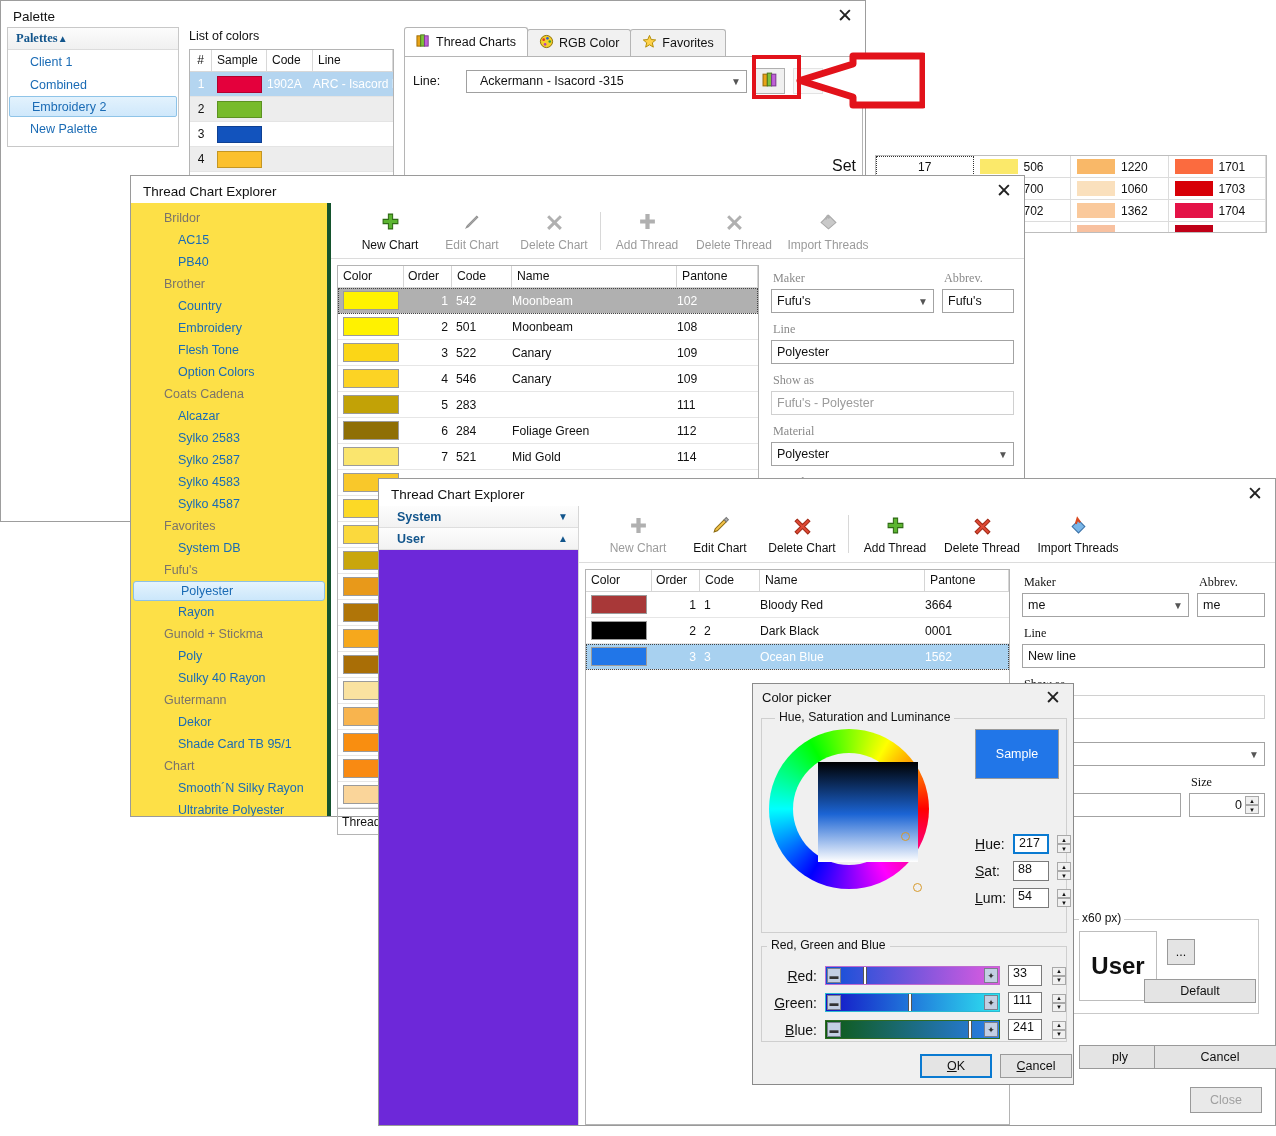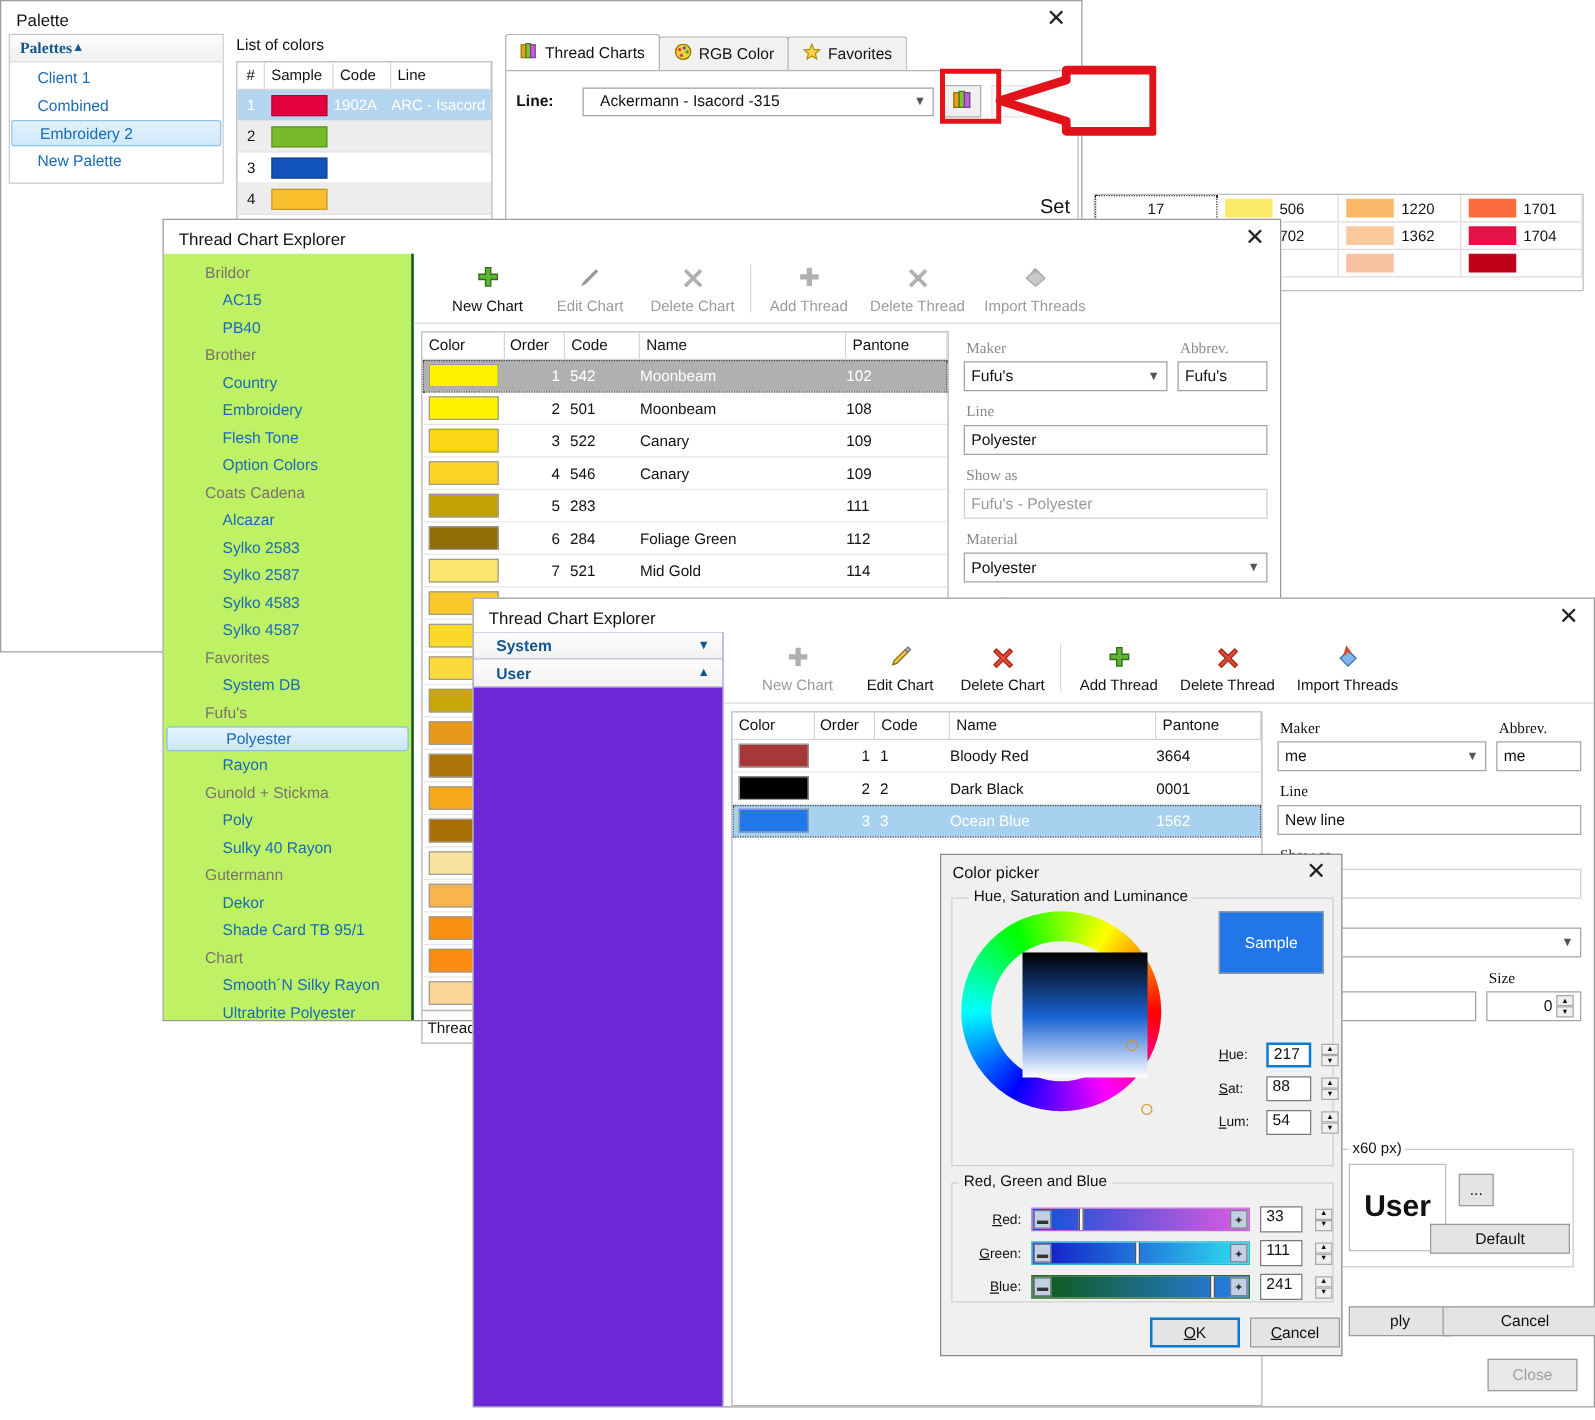--- a/index.html
+++ b/index.html
@@ -67,21 +67,21 @@
     display:flex; align-items:center; gap:5px; height:27px; padding:0 11px;
     border:1px solid #b5b5b5; border-bottom:none; background:#f1f1f1;
     font-size:12.5px; margin-right:-1px; border-radius:3px 3px 0 0;
   }
   .tab.active { background:#fff; height:29px; font-weight:normal; }
   .tab-panel {
     position:absolute; left:0; top:29px; right:0; bottom:0;
     border:1px solid #b5b5b5; background:#fff;
   }
   .line-row { display:flex; align-items:center; padding:11px 0 0 8px; gap:8px; }
-  .line-lbl { font-size:12.5px; width:45px;font-weight:bold; }
+  .line-lbl { font-size:12.5px; width:45px; }
   .combo {
     height:23px; border:1px solid #a0a0a0; background:#fff;
     display:flex; align-items:center; padding:0 5px; font-size:12.5px;
     justify-content:space-between;
   }
   .combo .cv { padding-left:8px; }
   .combo .ca { color:#555; font-size:10px; }
   .tc-btn {
     width:30px; height:26px; border:1px solid #b0b0b0; background:#f0f0f0;
     display:flex; align-items:center; justify-content:center;
@@ -109,21 +109,21 @@
   .gcell.first-sel { border:1px dotted #333; height:22px; }
 
   
   .arrow { position:absolute; left:795px; top:52px; width:130px; height:57px; }
 
   
   #tce1 { left:130px; top:175px; width:895px; height:642px; }
   #tce1 .close-x { right:0; top:0; }
   .tce-split { position:absolute; left:0; top:27px; right:0; bottom:0; display:flex; }
   .tce-tree {
-    width:200px; border-right:2px solid #14532d; background:#bef264;
+    width:200px; border-right:4px solid #14532d; background:#fde047;
     overflow:hidden; padding-top:4px;text-align:center;
   }
   .tree-grp { height:22px; display:flex; align-items:center; padding-left:33px; color:#7a736b; font-size:12.5px; }
   .tree-leaf { height:22px; display:flex; align-items:center; padding-left:47px; color:#1a6bb5; font-size:12.5px; }
   .tree-leaf.sel {
     background:linear-gradient(#e5f3fd,#cbe7fb);
     border:1px solid #8cc1e6; border-radius:3px; margin:0 2px; height:20px;
   }
   .tce-main { flex:1; display:flex; flex-direction:column; }
   .toolbar {
@@ -189,21 +189,21 @@
   .sqpick {
     position:absolute; width:100px; height:100px;
     background:linear-gradient(180deg,#000 0%, #1b64d4 52%, #fff 100%);
   }
   .marker { position:absolute; width:9px; height:9px; border:1px solid #d79a2b; border-radius:50%; }
   .sample-box {
     position:absolute; border:1px solid #9b9b9b; display:flex;
     align-items:center; justify-content:center; color:#fff; font-size:12.5px;
   }
   .hsl-row { position:absolute; display:flex; align-items:center; gap:6px; }
-  .hsl-row .hl { width:32px; font-size:11px; }
+  .hsl-row .hl { width:32px; font-size:14px; }
   .num-in { width:36px; height:20px; border:1px solid #7a7a7a; background:#fff; display:flex; padding-left:4px; font-size:12.5px; }
   .num-in.focus { border:2px solid #0a7ad1; }
   .sl-track { height:19px; border:1px solid #8a8a8a; display:flex; align-items:center; justify-content:space-between; padding:0 1px; position:relative; }
   .sl-end { width:14px; height:15px; background:#c3cfe3; border:1px solid #7a7f8e; display:flex; align-items:center; justify-content:center; font-size:9px; color:#333; }
   .sl-thumb { position:absolute; width:4px; height:17px; background:#fff; border-left:1px solid #555; border-right:1px solid #555; }
   .btn {
     border:1px solid #9a9a9a; background:#e4e4e4; display:flex;
     align-items:center; justify-content:center; font-size:12.5px; color:#111;
   }
   .btn.primary { border:2px solid #0a7ad1; background:#e4e4e4; }
@@ -355,20 +355,37 @@
                 <i style="background:#fbe96a"></i>
                 <span>506</span>
               </div>
             <div class="gcell">
                 <i style="background:#f9b868"></i>
                 <span>1220</span>
               </div>
             <div class="gcell">
                 <i style="background:#fb6b3f"></i>
                 <span>1701</span>
+              </div>
+          </div>
+          <div class="grid-row">
+            <div class="gcell num">
+                <span>15</span>
+              </div>
+            <div class="gcell">
+                <i style="background:#f9a21b"></i>
+                <span>700</span>
+              </div>
+            <div class="gcell">
+                <i style="background:#fae0bd"></i>
+                <span>1060</span>
+              </div>
+            <div class="gcell">
+                <i style="background:#d70007"></i>
+                <span>1703</span>
               </div>
           </div>
           <div class="grid-row">
             <div class="gcell">
                 <i style="background:#fbfaf0;border:1px solid #e2e2d8"></i>
                 <span>10</span>
               </div>
             <div class="gcell">
                 <i style="background:#fbdb4a"></i>
                 <span>702</span>

